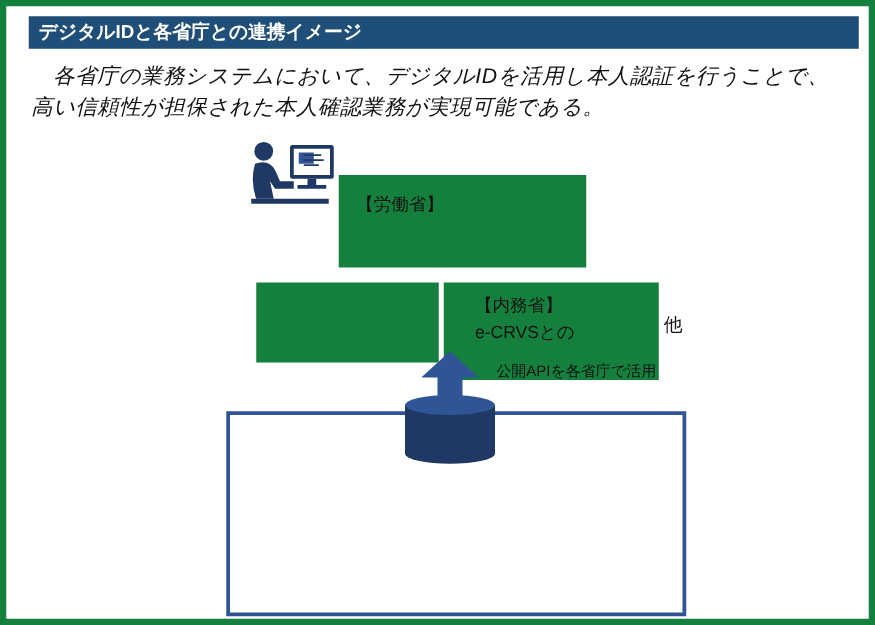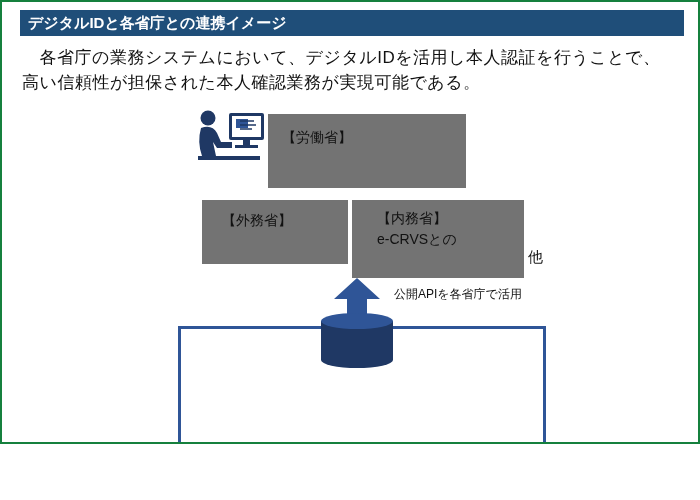--- a/index.html
+++ b/index.html
@@ -1,34 +1,35 @@
 <!DOCTYPE html>
 <html><head>
 <meta charset="utf-8">
 <style>
   html,body{margin:0;padding:0;background:#fff;}
   .canvas{
-    position:relative;width:700px;height:444px;background:#fff;
-    border:2px solid #15803d;box-sizing:border-box;overflow:hidden;
+    position:relative;width:700px;height:500px;background:#fff;
+    border:5px solid #15803d;box-sizing:border-box;overflow:hidden;
     font-family:"Liberation Sans","DejaVu Sans",sans-serif;color:#111;
   }
   .title-bar{
     position:absolute;left:18px;top:8px;width:664px;height:26px;
     background:#1f4e79;color:#fff;font-weight:bold;font-size:15px;
     line-height:26px;padding-left:8px;box-sizing:border-box;
   }
   .description{
     position:absolute;left:20px;top:44px;width:664px;
     font-size:17px;line-height:1.45;color:#111;font-weight:500;
     letter-spacing:0.5px;
+    font-style:italic;
   }
   .person-icon{position:absolute;left:192px;top:106px;width:72px;height:64px;}
   .minibox{
-    position:absolute;background:#737373;box-sizing:border-box;
-    font-size:14px;line-height:1.5;color:#111;
+    position:absolute;background:#15803d;box-sizing:border-box;
+    font-size:14px;line-height:1.5;color:#111;margin-top:23px;
   }
   .labor-box{left:266px;top:112px;width:198px;height:74px;padding:13px 0 0 14px;}
   .foreign-box{left:200px;top:198px;width:146px;height:64px;padding:10px 0 0 20px;}
   .internal-box{left:350px;top:198px;width:172px;height:78px;padding:8px 0 0 25px;}
   .internal-box .indent{padding-left:8px;}
   .others-label{position:absolute;left:526px;top:246px;font-size:15px;}
   .up-arrow{position:absolute;left:332px;top:276px;width:46px;height:46px;}
   .arrow-label{position:absolute;left:392px;top:284px;font-size:12px;}
   .platform-container{
     position:absolute;left:176px;top:324px;width:368px;height:164px;
@@ -64,21 +65,20 @@
       <path d="M7 20 q11 -4 16 5 l4 9 h11 v6 h-15 l-4 -6 l3 14 h-14 q-5 -14 -1 -28 z" fill="#1f3864"></path>
       <rect x="4" y="48" width="62" height="4" fill="#1f3864"></rect>
     </svg>
   </div>
 
   <div class="minibox labor-box">
     <div>【労働省】</div>
   </div>
 
   <div class="minibox foreign-box">
-    <div>【外務省】</div>
   </div>
 
   <div class="minibox internal-box">
     <div>【内務省】</div>
     <div>e-CRVSとの</div>
   </div>
 
   <div class="others-label">他</div>
 
   <div class="up-arrow">

